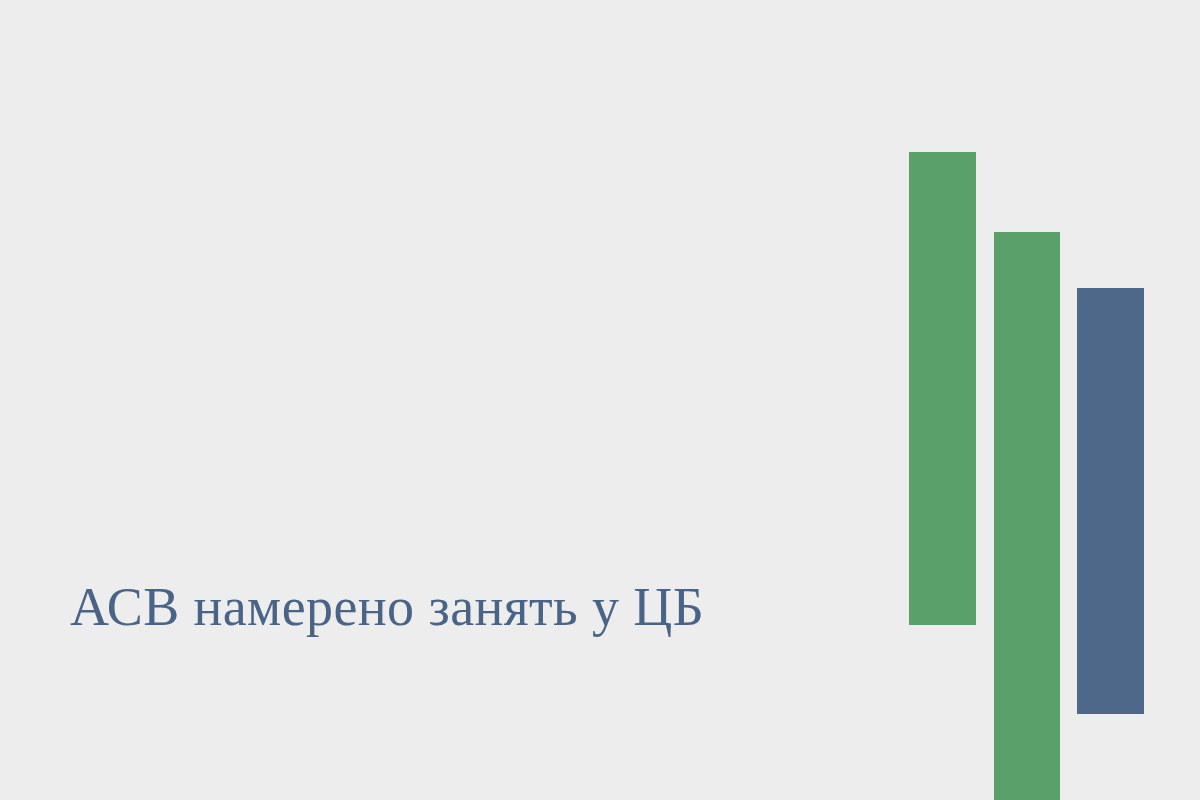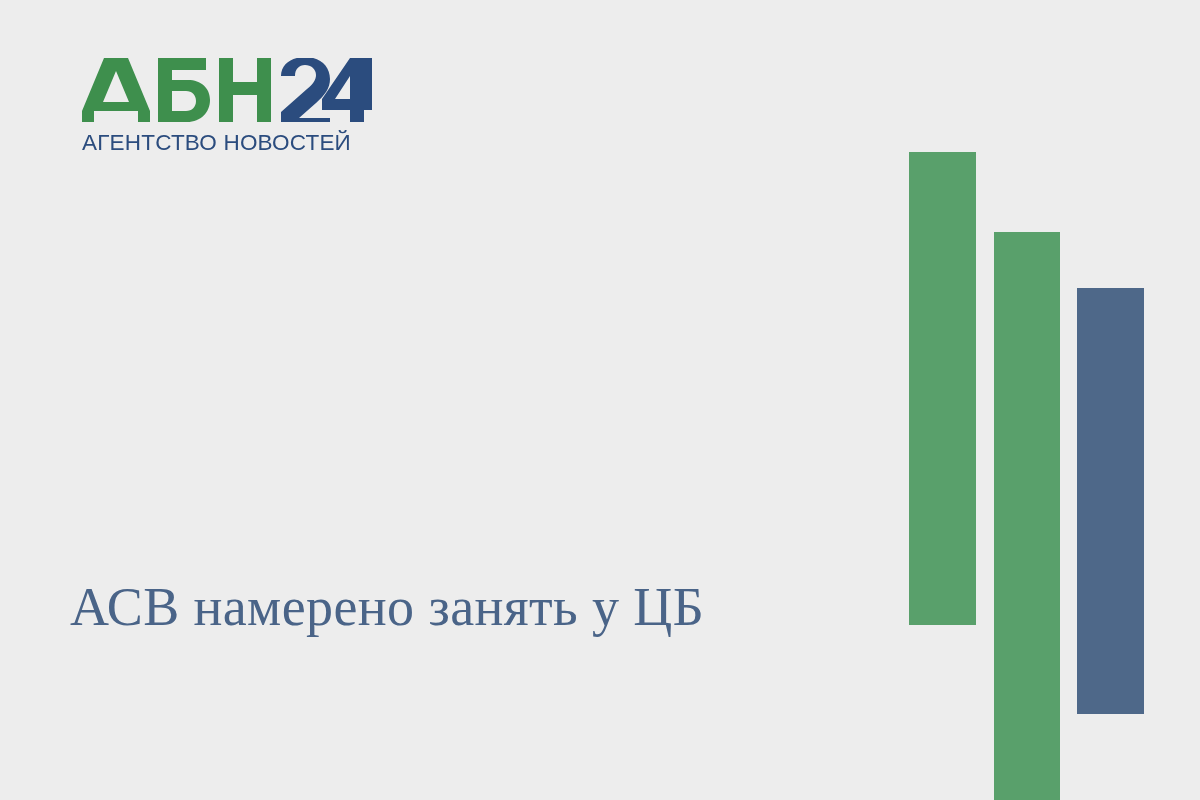--- a/index.html
+++ b/index.html
@@ -74,50 +74,20 @@
   }
   .bar {
     position: absolute;
   }
 </style>
 </head>
 <body style="background: rgb(237, 237, 237);">
 
 <div class="canvas" style="background: rgb(237, 237, 237);">
 
-  <div class="logo">
-
-    <svg class="logo-wordmark" viewBox="0 0 290 64" aria-hidden="true">
-
-      <g fill="#3e8f4d">
-        <path d="M22 0 L46 0 L68 53 L68 64 L56 64 L56 53 L12 53 L12 64 L0 64 L0 53 Z M34 13 L21 44 L47 44 Z"></path>
-      </g>
-
-      <g fill="#3e8f4d">
-        <path d="M76 0 L124 0 L124 12 L90 12 L90 22 L106 22 C119 22 128 30 128 42 C128 54 119 64 105 64 L76 64 Z M90 33 L90 53 L104 53 C110 53 114 49 114 43 C114 37 110 33 104 33 Z"></path>
-      </g>
-
-      <g fill="#3e8f4d">
-        <path d="M137 0 L151 0 L151 24 L175 24 L175 0 L189 0 L189 64 L175 64 L175 37 L151 37 L151 64 L137 64 Z"></path>
-      </g>
-
-      <g fill="#2b4c7e">
-        <path d="M199 18 C199 6 210 -1 223 -1 C238 -1 248 8 248 21 C248 30 243 37 234 45 L217 60 L248 60 L248 64 L199 64 L199 54 L225 31 C231 26 234 22 234 17 C234 11 229 7 223 7 C217 7 213 11 213 18 Z"></path>
-      </g>
-
-      <g fill="#2b4c7e">
-        <path d="M276 0 L290 0 L290 40 L290 40 L290 52 L282 52 L282 64 L268 64 L268 52 L240 52 L240 41 L268 0 L268 0 Z M268 18 L253 41 L268 41 Z"></path>
-      </g>
-    </svg>
-
-    <svg class="logo-tagline" viewBox="0 0 290 26">
-      <text x="0" y="21" fill="#2b4c7e" font-family="Liberation Sans, sans-serif" font-size="22.5" font-weight="400" letter-spacing="0.2">АГЕНТСТВО НОВОСТЕЙ</text>
-    </svg>
-
-  </div>
 
   <div class="headline" style="color: rgb(74, 100, 136);">
     <span class="headline-line">АСВ намерено занять у ЦБ</span>
     
   </div>
 
   <div class="bars">
     <div class="bar" style="left: 909px; top: 152px; width: 67px; height: 473px; background: rgb(89, 160, 107);"></div>
     <div class="bar" style="left: 994px; top: 232px; width: 66px; height: 568px; background: rgb(89, 160, 107);"></div>
     <div class="bar" style="left: 1077px; top: 288px; width: 67px; height: 426px; background: rgb(78, 104, 137);"></div>

